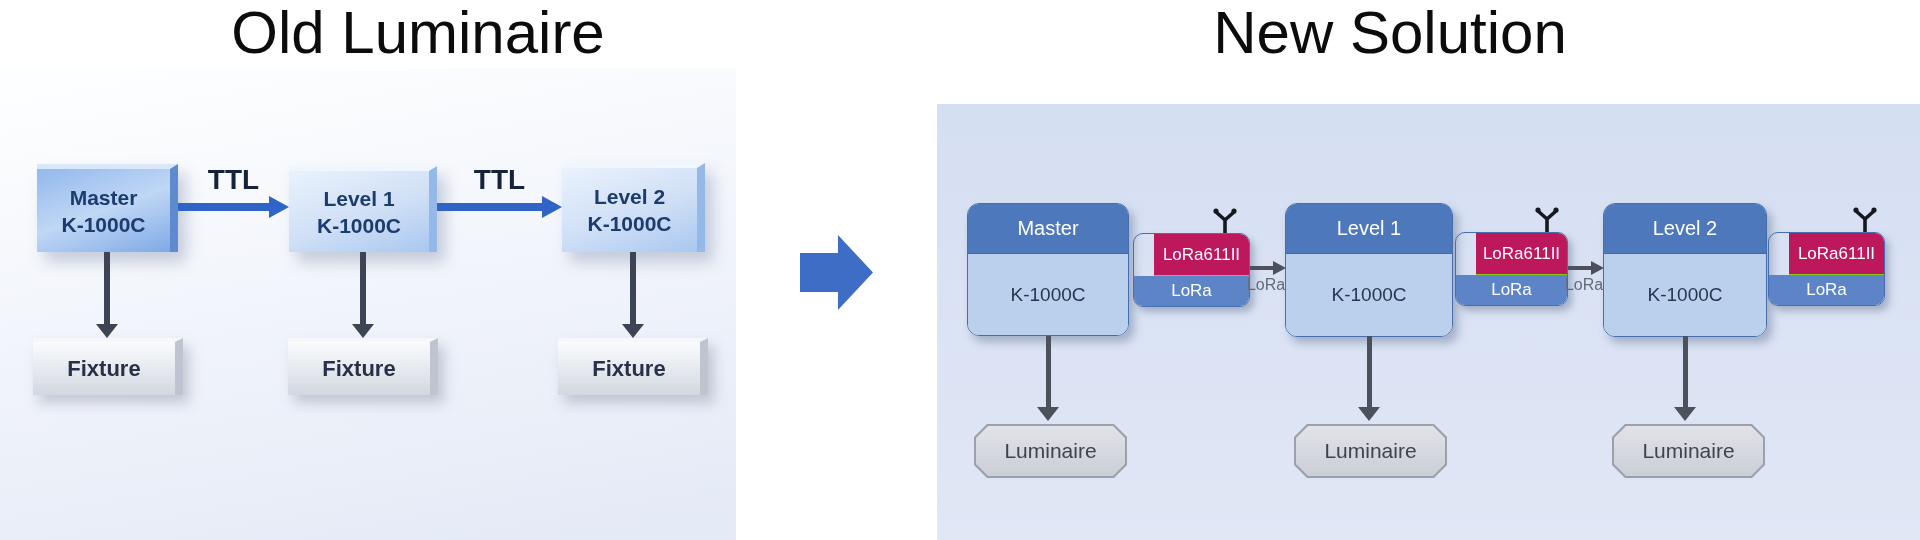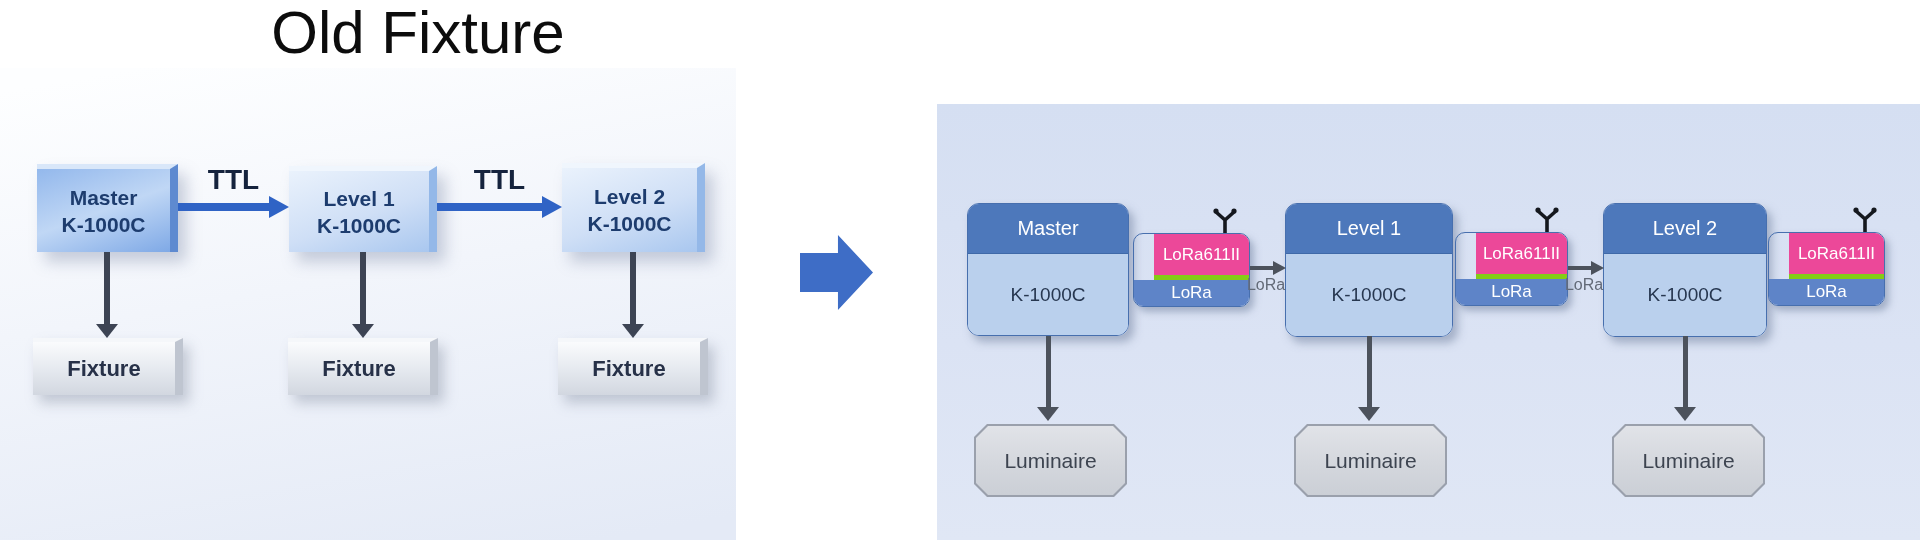--- a/index.html
+++ b/index.html
@@ -100,21 +100,21 @@
   }
   .module{
     position:absolute;box-sizing:border-box;border-radius:10px;overflow:hidden;
     border:1px solid #476fae;box-shadow:4px 5px 7px rgba(110,125,155,0.5);
     display:flex;flex-direction:column;
   }
   .mod1{left:1133px;top:233px;width:117px;height:74px;}
   .mod2{left:1455px;top:232px;width:113px;height:74px;}
   .mod3{left:1768px;top:232px;width:117px;height:74px;}
   .module-header{
-    flex:0 0 41px;background:#ec4899;border-bottom:5px solid #84cc16;
+    flex:0 0 41px;background:#be185d;border-bottom:1px solid #84cc16;
     color:#ffffff;font-size:17px;display:flex;justify-content:center;align-items:center;margin-left:20px;
   }
   .module-body{
     flex:1;background:#5e84c8;color:#ffffff;font-size:17px;
     display:flex;justify-content:center;align-items:center;
   }
   .antenna{position:absolute;width:34px;height:26px;}
   .ant1{left:1208px;top:207px;} .ant2{left:1530px;top:206px;} .ant3{left:1848px;top:206px;}
   
   .glink{position:absolute;top:266px;height:4px;background:#4c525c;}
@@ -132,41 +132,42 @@
   
   .rva{position:absolute;width:5px;background:#4c525c;top:336px;height:71px;}
   .rva1{left:1046px;} .rva2{left:1367px;} .rva3{left:1683px;}
   .rvh{
     position:absolute;width:0;height:0;top:407px;
     border-top:14px solid #4c525c;border-left:11px solid transparent;border-right:11px solid transparent;
   }
   .rvh1{left:1037px;} .rvh2{left:1358px;} .rvh3{left:1674px;}
   
   .lum{
-    position:absolute;top:424px;width:153px;height:73px;background:#9aa0ac;
+    position:absolute;top:424px;width:153px;height:54px;background:#9aa0ac;
     clip-path:polygon(13px 0,calc(100% - 13px) 0,100% 13px,100% calc(100% - 13px),calc(100% - 13px) 100%,13px 100%,0 calc(100% - 13px),0 13px);
     filter:drop-shadow(6px 7px 5px rgba(125,132,150,0.6));
   }
   .lum-in{
     position:absolute;inset:2px;background:linear-gradient(180deg,#e1e3e8 0%,#d4d7dd 55%,#cbcfd6 100%);
     clip-path:polygon(12px 0,calc(100% - 12px) 0,100% 12px,100% calc(100% - 12px),calc(100% - 12px) 100%,12px 100%,0 calc(100% - 12px),0 12px);
     display:flex;justify-content:center;align-items:center;
     font-size:21px;color:#3d4450;
   }
   .lm1{left:974px;} .lm2{left:1294px;} .lm3{left:1612px;}
 </style>
 </head>
 <body>
 
 <div id="stage">
 
   <div class="panel-left"></div>
   <div class="panel-right"></div>
 
-  <div class="title title-old">Old Fixture</div>
+  <div class="title title-old">Old Luminaire</div>
+  <div class="title title-new">New Solution</div>
 
   <div class="box3d box-master">
     <div>Master</div>
     <div>K-1000C</div>
   </div>
   <div class="box3d box-l1">
     <div>Level 1</div>
     <div>K-1000C</div>
   </div>
   <div class="box3d box-l2">

